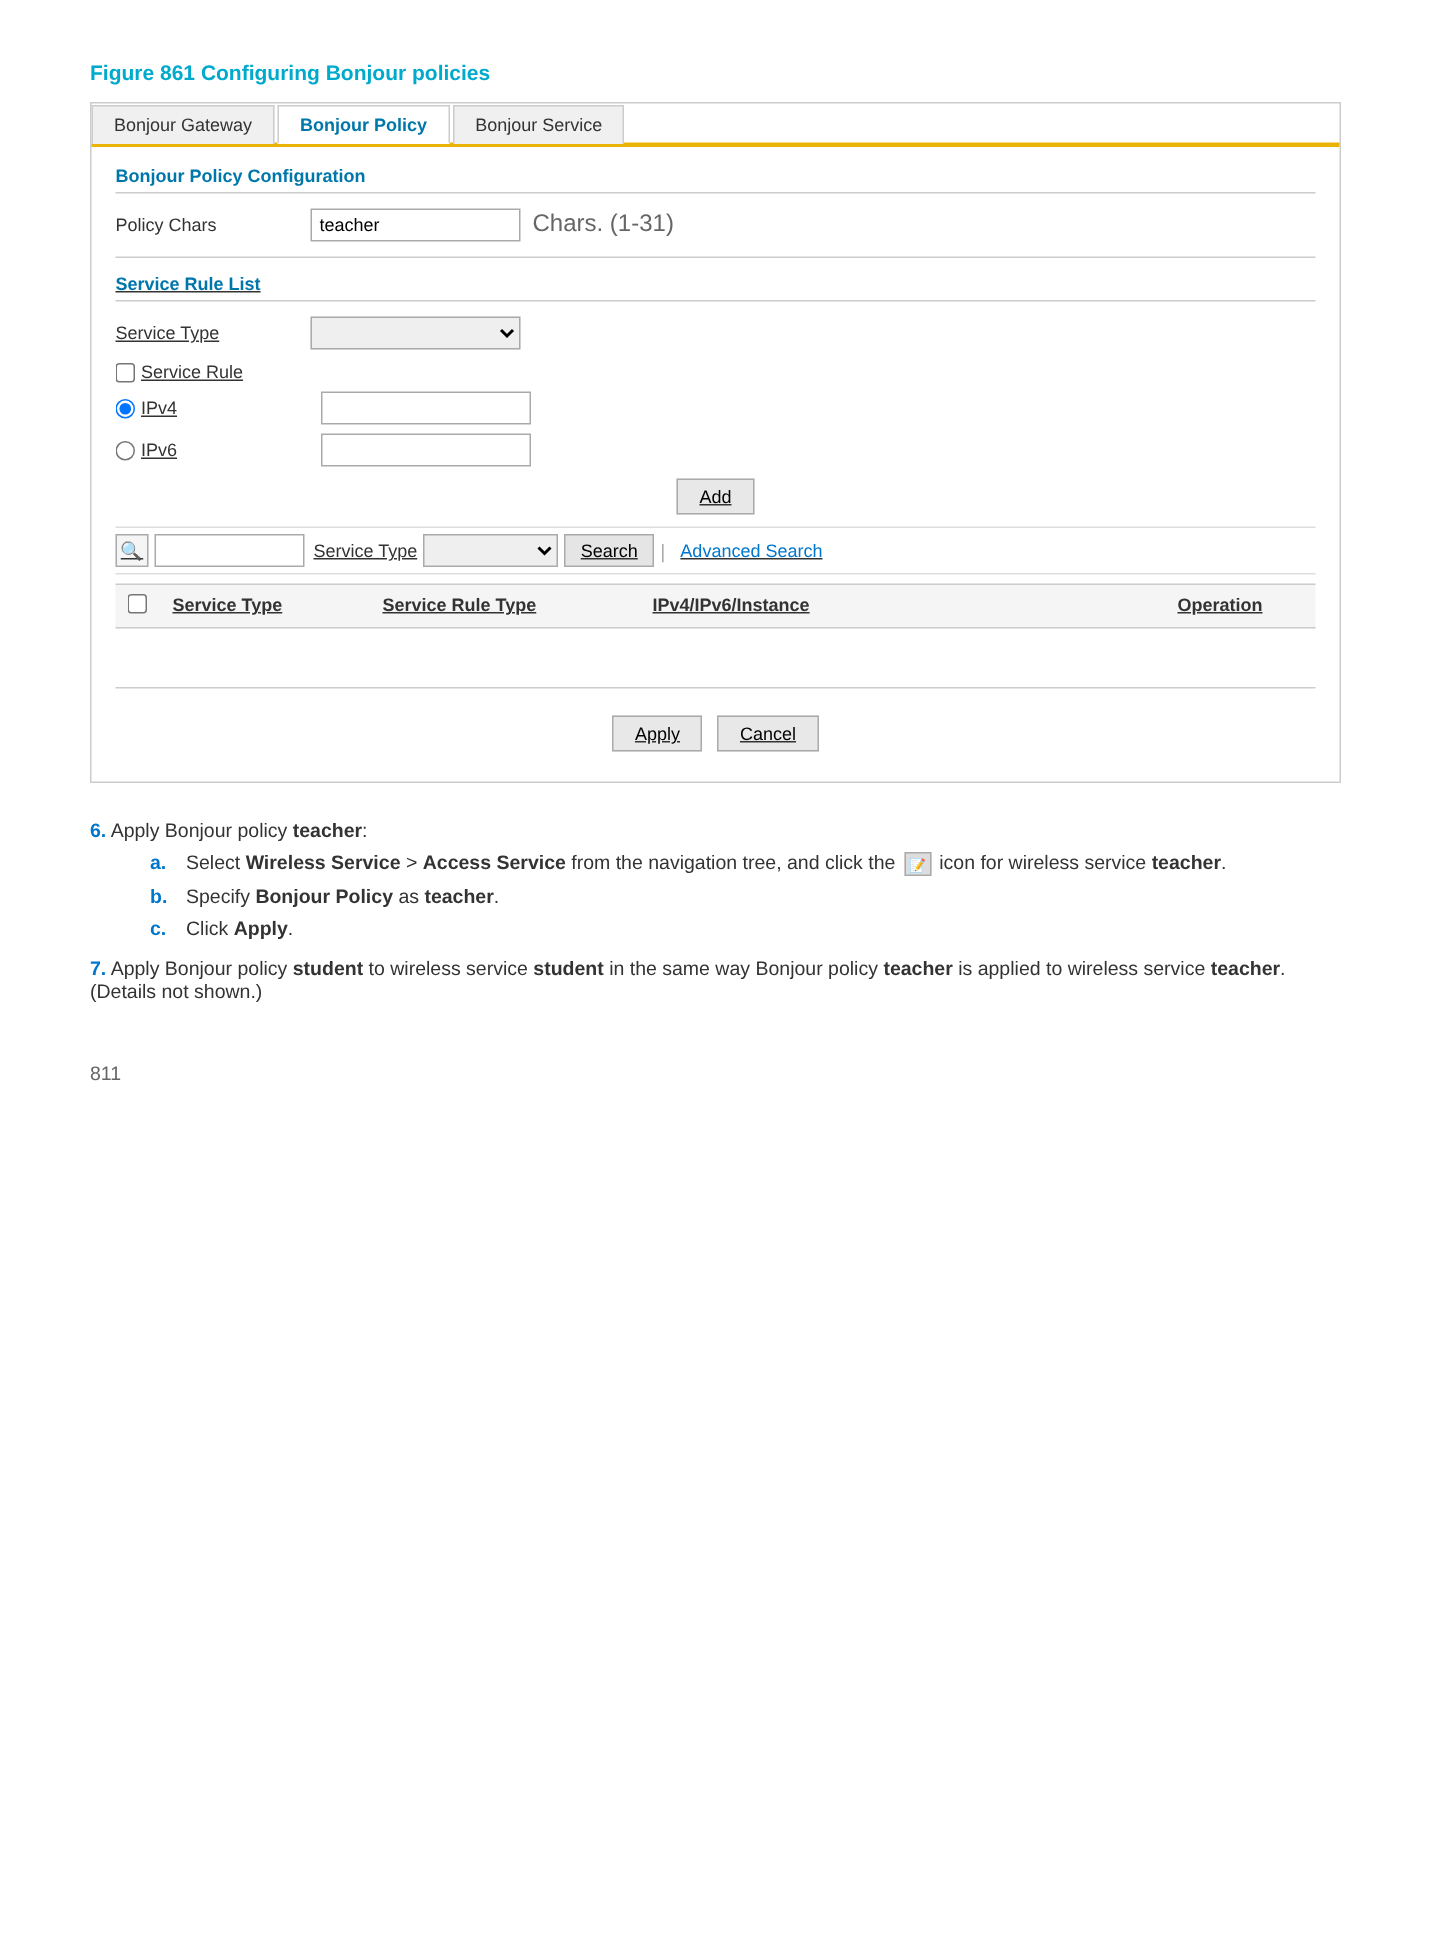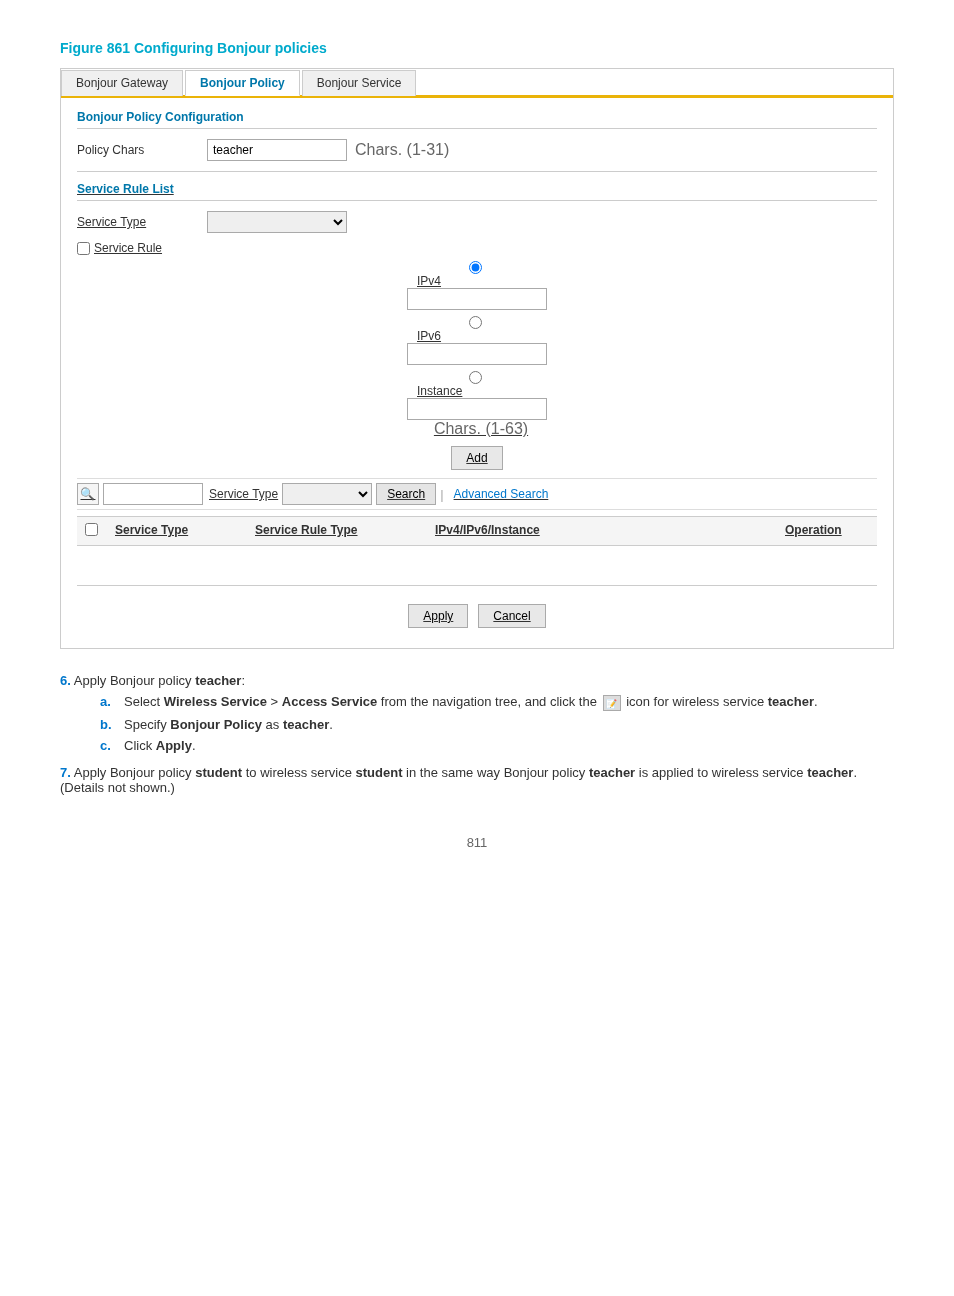--- a/index.html
+++ b/index.html
@@ -113,21 +113,20 @@
       margin-bottom: 6px;
       margin-left: 0px;
     }
     .service-rule-checkbox-row input[type=checkbox] {
       margin-right: 4px;
     }
     .radio-row {
       display: flex;
       align-items: center;
       margin-bottom: 6px;
-      flex-direction: column;
     }
     .radio-row input[type=radio] {
       margin-right: 4px;
     }
     .radio-label {
       width: 120px;
       font-size: 12px;
     }
     .radio-input {
       border: 1px solid #aaa;
@@ -251,21 +250,21 @@
       color: #0077cc;
       font-weight: bold;
       font-size: 13px;
       min-width: 24px;
     }
     .sub-step-text {
       font-size: 13px;
       color: #333;
     }
     .page-num {
-      text-align: center;
+      text-align: left;
       margin-top: 40px;
       font-size: 13px;
       color: #666;
     }
     b { font-weight: bold; }
     .icon-img {
       display: inline-block;
       width: 18px;
       height: 16px;
       background: #ddd;
@@ -329,26 +328,20 @@
         <span class="radio-label">IPv4</span>
         <input class="radio-input" type="text" style="">
       </div>
 
       <div class="radio-row">
         <input type="radio" name="iptype" style="margin-right: 4px;">
         <span class="radio-label">IPv6</span>
         <input class="radio-input" type="text" style="">
       </div>
 
-      <div class="radio-row">
-        <input type="radio" name="iptype" style="margin-right: 4px;">
-        <span class="radio-label">Instance</span>
-        <input class="radio-input" type="text" style="">
-        <span class="form-hint">Chars. (1-63)</span>
-      </div>
 
       <div class="add-btn-row">
         <button class="btn">Add</button>
       </div>
 
       <div class="search-bar">
         <div class="search-icon-box">
           <span>🔍</span>
         </div>
         <input class="search-input-box" type="text" style="">

